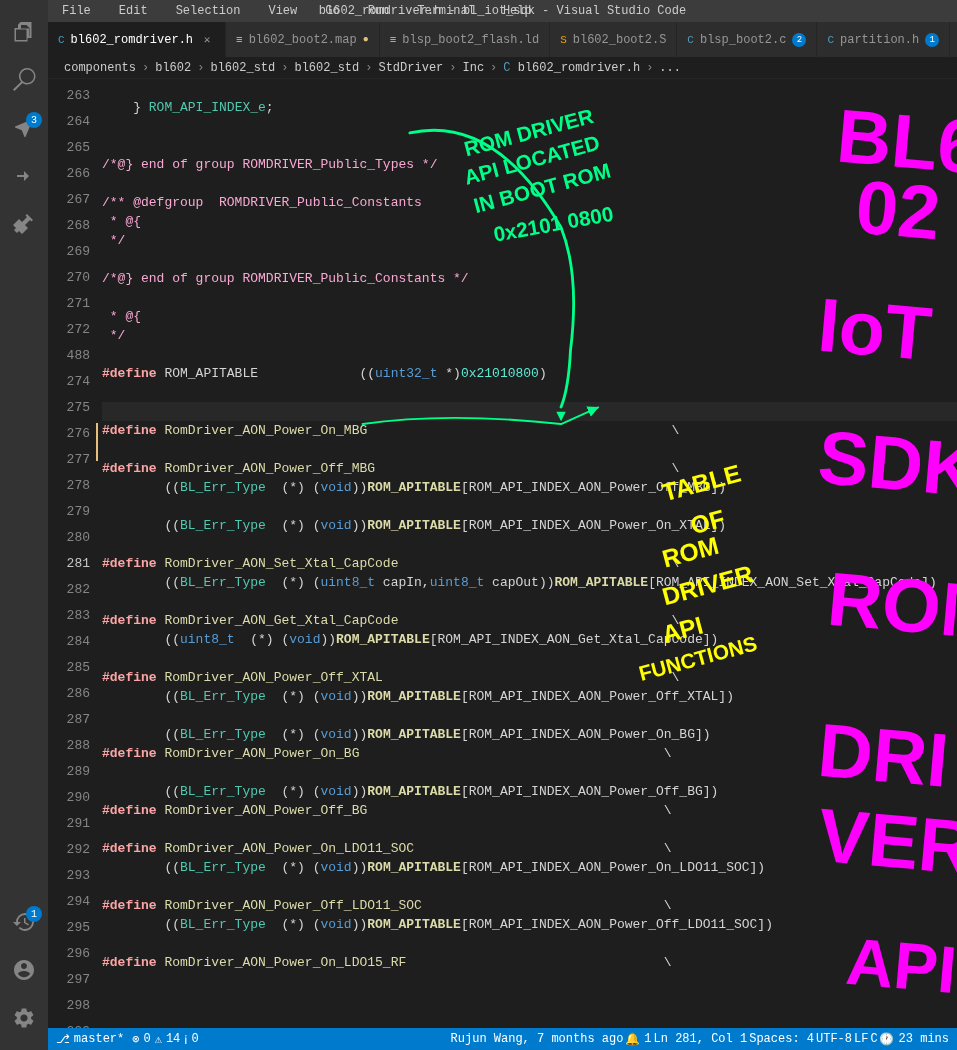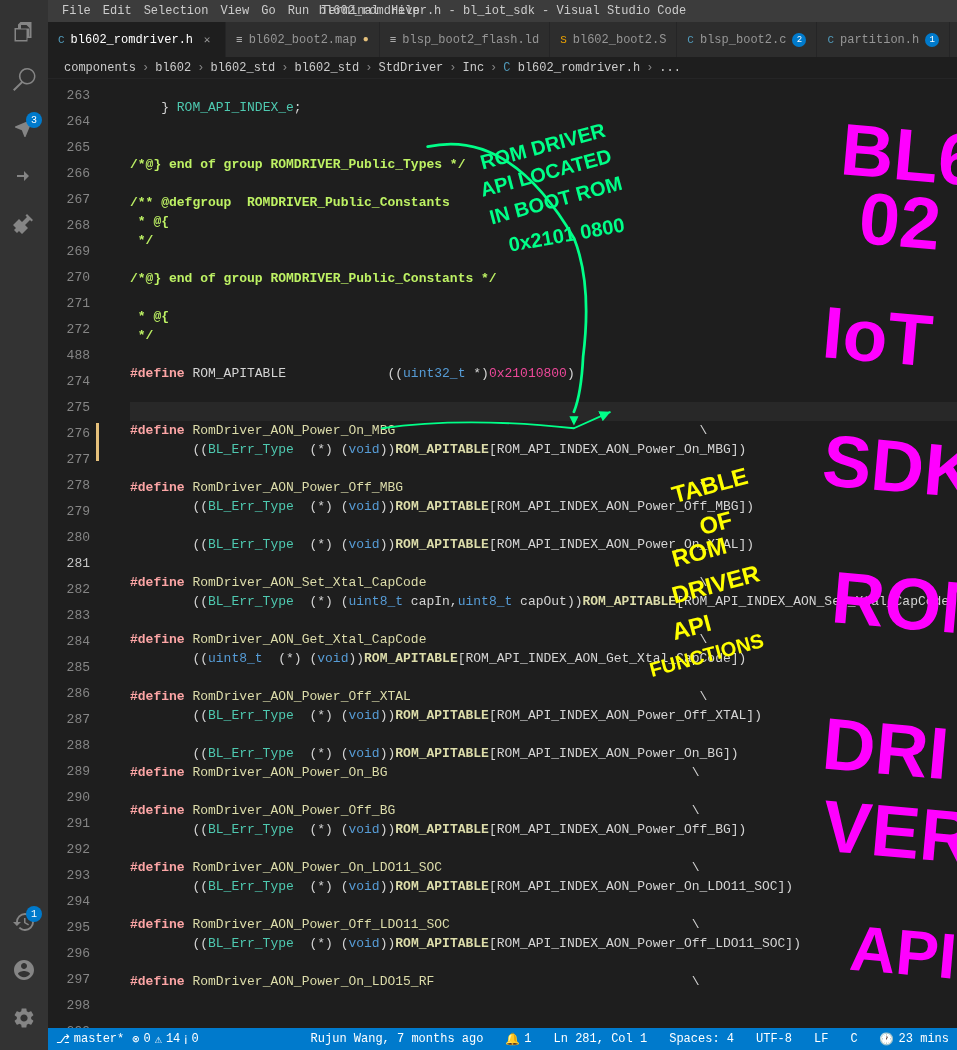--- a/index.html
+++ b/index.html
@@ -73,20 +73,21 @@
       display: flex;
       align-items: center;
       padding: 0 8px;
       font-size: 12px;
       color: #cccccc;
       flex-shrink: 0;
       justify-content: center;
     }
     .title-menu {
       display: flex;
+      gap: 16px;
       position: absolute;
       left: 56px;
       font-size: 12px;
     }
     .title-menu span { cursor: pointer; padding: 2px 6px; }
 
     
     #tab-bar {
       height: 35px;
       background: #2d2d2d;
@@ -165,41 +166,40 @@
     }
     .line-num { height: 19px; margin-top: 7px; }
     .line-num.active { color: #c6c6c6; }
 
     
     #code-content {
       flex: 1;
       background: #1e1e1e;
       overflow: hidden;
       position: relative;
-      margin-left: 28px;
     }
     .code-lines {
       padding-left: 4px;
     }
     .code-line {
       height: 19px;
       white-space: pre;
       font-size: 13px;
       line-height: 19px;
       color: #d4d4d4;
     }
     .code-line.current-line {
       background: #282828;
     }
 
     
     .kw { color: #569cd6; }
     .type { color: #4ec9b0; }
-    .comment { color: #bef264; font-weight: bold; }
-    .num { color: #ec4899; }
+    .comment { color: #f9a8d4; }
+    .num { color: #5eead4; }
     .macro { color: #dcdcaa; }
     .bold-macro { color: #dcdcaa; font-weight: bold; }
     .preproc { color: #fca5a5; font-weight: bold; }
     .op { color: #d4d4d4; }
     .yellow-bar {
       position: absolute;
       left: 0;
       width: 3px;
       background: #e5c07b;
     }
@@ -221,21 +221,21 @@
       background: #007acc;
       display: flex;
       align-items: center;
       padding: 0 8px;
       font-size: 12px;
       color: #ffffff;
       flex-shrink: 0;
       gap: 12px;
     }
     .status-left { display: flex; align-items: center; gap: 8px; }
-    .status-right { margin-left: auto; display: flex; align-items: center; gap: 22px; }
+    .status-right { margin-left: auto; display: flex; align-items: center; gap: 2px; }
     .status-item { display: flex; align-items: center; gap: 4px; cursor: pointer; }
 
     
     .anno-svg {
       position: absolute;
       top: 0;
       left: 0;
       width: 100%;
       height: 100%;
     }
@@ -428,41 +428,40 @@
         <div class="code-line"></div>
         <div class="code-line"><span class="comment">/*@} end of group ROMDRIVER_Public_Constants */</span></div>
         <div class="code-line"></div>
         <div class="code-line"><span class="comment"> * @{</span></div>
         <div class="code-line"><span class="comment"> */</span></div>
         <div class="code-line"></div>
         <div class="code-line"><span class="preproc">#define</span><span> ROM_APITABLE             ((<span class="kw">uint32_t</span> *)<span class="num">0x21010800</span>)</span></div>
         <div class="code-line"></div>
         <div class="code-line current-line"></div>
         <div class="code-line"><span class="preproc">#define</span> <span class="macro">RomDriver_AON_Power_On_MBG</span>                                       \</div>
-        <div class="code-line">        ((<span class="type">BL_Err_Type</span>  (*) (<span class="kw">void</span>))<span class="bold-macro">ROM_APITABLE</span>[ROM_API_INDEX_AON_Power_On_MBG])</div>
         <div class="code-line"></div>
         <div class="code-line"><span class="preproc">#define</span> <span class="macro">RomDriver_AON_Power_Off_MBG</span>                                      \</div>
         <div class="code-line">        ((<span class="type">BL_Err_Type</span>  (*) (<span class="kw">void</span>))<span class="bold-macro">ROM_APITABLE</span>[ROM_API_INDEX_AON_Power_Off_MBG])</div>
         <div class="code-line"></div>
         <div class="code-line">        ((<span class="type">BL_Err_Type</span>  (*) (<span class="kw">void</span>))<span class="bold-macro">ROM_APITABLE</span>[ROM_API_INDEX_AON_Power_On_XTAL])</div>
         <div class="code-line"></div>
         <div class="code-line"><span class="preproc">#define</span> <span class="macro">RomDriver_AON_Set_Xtal_CapCode</span>                                   \</div>
         <div class="code-line">        ((<span class="type">BL_Err_Type</span>  (*) (<span class="kw">uint8_t</span> capIn,<span class="kw">uint8_t</span> capOut))<span class="bold-macro">ROM_APITABLE</span>[ROM_API_INDEX_AON_Set_Xtal_CapCode])</div>
         <div class="code-line"></div>
         <div class="code-line"><span class="preproc">#define</span> <span class="macro">RomDriver_AON_Get_Xtal_CapCode</span>                                   \</div>
         <div class="code-line">        ((<span class="kw">uint8_t</span>  (*) (<span class="kw">void</span>))<span class="bold-macro">ROM_APITABLE</span>[ROM_API_INDEX_AON_Get_Xtal_CapCode])</div>
         <div class="code-line"></div>
         <div class="code-line"><span class="preproc">#define</span> <span class="macro">RomDriver_AON_Power_Off_XTAL</span>                                     \</div>
         <div class="code-line">        ((<span class="type">BL_Err_Type</span>  (*) (<span class="kw">void</span>))<span class="bold-macro">ROM_APITABLE</span>[ROM_API_INDEX_AON_Power_Off_XTAL])</div>
         <div class="code-line"></div>
         <div class="code-line">        ((<span class="type">BL_Err_Type</span>  (*) (<span class="kw">void</span>))<span class="bold-macro">ROM_APITABLE</span>[ROM_API_INDEX_AON_Power_On_BG])</div>
         <div class="code-line"><span class="preproc">#define</span> <span class="macro">RomDriver_AON_Power_On_BG</span>                                       \</div>
         <div class="code-line"></div>
+        <div class="code-line">        ((<span class="type">BL_Err_Type</span>  (*) (<span class="kw">void</span>))<span class="bold-macro">ROM_APITABLE</span>[ROM_API_INDEX_AON_Power_Off_BG])</div>
         <div class="code-line"><span class="preproc">#define</span> <span class="macro">RomDriver_AON_Power_Off_BG</span>                                      \</div>
-        <div class="code-line">        ((<span class="type">BL_Err_Type</span>  (*) (<span class="kw">void</span>))<span class="bold-macro">ROM_APITABLE</span>[ROM_API_INDEX_AON_Power_Off_BG])</div>
         <div class="code-line"></div>
         <div class="code-line"><span class="preproc">#define</span> <span class="macro">RomDriver_AON_Power_On_LDO11_SOC</span>                                \</div>
         <div class="code-line">        ((<span class="type">BL_Err_Type</span>  (*) (<span class="kw">void</span>))<span class="bold-macro">ROM_APITABLE</span>[ROM_API_INDEX_AON_Power_On_LDO11_SOC])</div>
         <div class="code-line"></div>
         <div class="code-line"><span class="preproc">#define</span> <span class="macro">RomDriver_AON_Power_Off_LDO11_SOC</span>                               \</div>
         <div class="code-line">        ((<span class="type">BL_Err_Type</span>  (*) (<span class="kw">void</span>))<span class="bold-macro">ROM_APITABLE</span>[ROM_API_INDEX_AON_Power_Off_LDO11_SOC])</div>
         <div class="code-line"></div>
         <div class="code-line"><span class="preproc">#define</span> <span class="macro">RomDriver_AON_Power_On_LDO15_RF</span>                                 \</div>
 
       </div>

